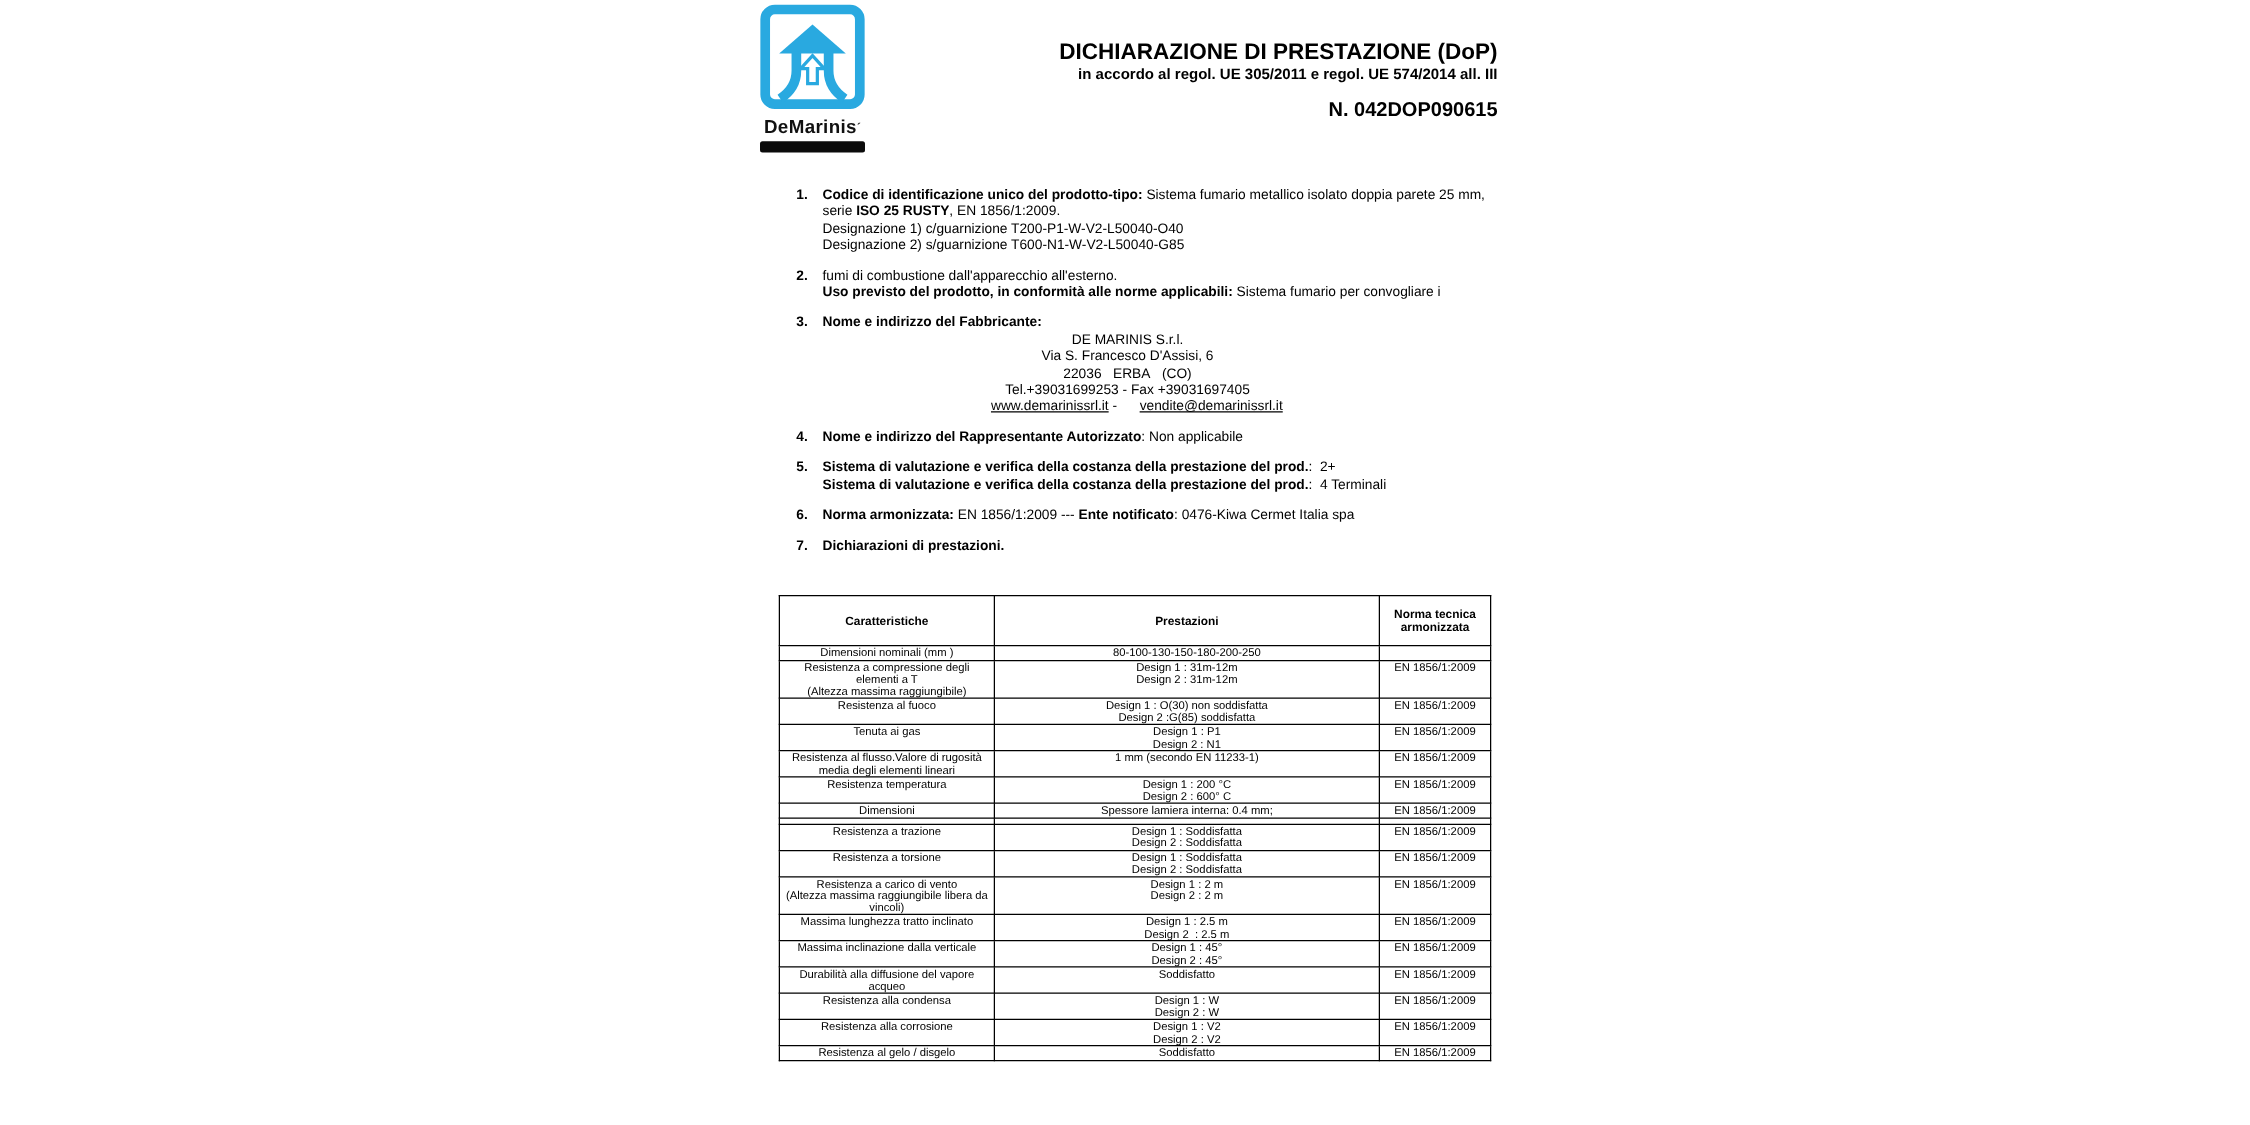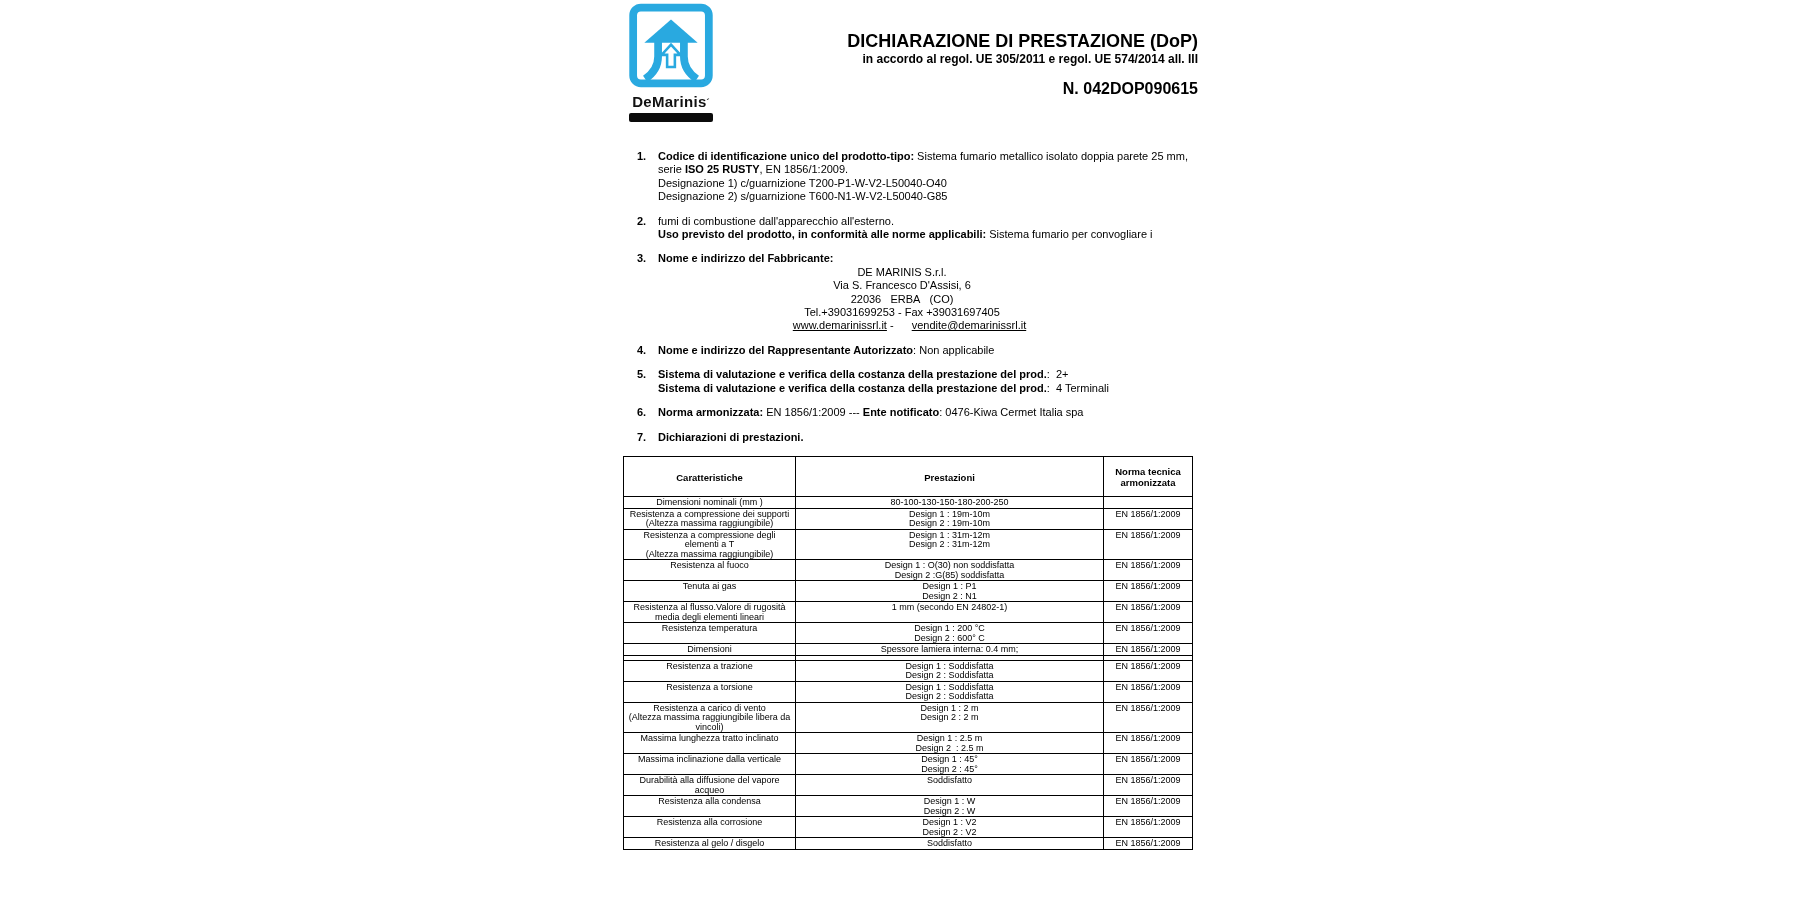--- a/index.html
+++ b/index.html
@@ -1,21 +1,21 @@
 <!DOCTYPE html>
 <html><head>
 <meta charset="utf-8">
 <style>
   html,body{margin:0;padding:0;background:#fff;}
   body{width:1800px;height:900px;position:relative;overflow:hidden;
        font-family:"Liberation Sans",sans-serif;color:#000;}
   .page{position:absolute;inset:0;background:#fff;}
 
   
-  .logo{position:absolute;left:626px;top:3px;width:90px;text-align:center;color:#29a9e0;}
+  .logo{position:absolute;left:605px;top:3px;width:90px;text-align:center;color:#29a9e0;}
   .logo svg{width:86px;height:90px;display:block;margin:0 auto;}
   .brand{font-weight:bold;font-size:15px;color:#111;letter-spacing:.3px;line-height:16px;margin-top:1px;}
   .brand .mark{font-size:9px;vertical-align:top;}
   .brandbar{width:84px;height:9px;background:#0b0b0b;border-radius:2px;margin:3px auto 0;}
 
   
   .title-block{position:absolute;right:602px;top:31px;text-align:right;}
   .t1{font-size:18px;font-weight:bold;line-height:20px;}
   .t2{font-size:12px;font-weight:bold;line-height:14px;margin-top:1px;}
   .t3{font-size:16px;font-weight:bold;line-height:18px;margin-top:14px;}
@@ -24,21 +24,21 @@
   .content{position:absolute;left:637px;top:150px;width:565px;font-size:11px;line-height:13.4px;}
   .section{position:relative;padding-left:21px;margin-bottom:11px;}
   .section .num{position:absolute;left:0;top:0;font-weight:bold;}
   .line{white-space:nowrap;}
   .b{font-weight:bold;}
   .u{text-decoration:underline;padding-left:15px;}
   .center-lines{width:488px;text-align:center;}
   .center-lines .line{white-space:nowrap;}
 
   
-  .tablewrap{position:absolute;left:623px;top:456px;}
+  .tablewrap{position:absolute;left:623px;top:476px;}
   table.doptable{border-collapse:collapse;table-layout:fixed;width:569px;
                  font-size:9px;line-height:9.5px;}
   .doptable td,.doptable th{border:1px solid #000;padding:1px 2px 0;text-align:center;
                             vertical-align:top;overflow:visible;}
   .doptable th{font-weight:bold;font-size:9.5px;height:38px;vertical-align:middle;line-height:11px;}
   .doptable tr.spacer td{height:4px;padding:0;}
   .cellline{white-space:nowrap;}
 </style>
 </head>
 <body>
@@ -132,31 +132,20 @@
             <td>
               <div class="cellline">Dimensioni nominali (mm )</div>
             </td>
             <td>
               <div class="cellline">80-100-130-150-180-200-250</div>
             </td>
             <td></td>
           </tr>
           <tr>
             <td>
-              <div class="cellline">Resistenza a compressione dei supporti</div>
-              <div class="cellline">(Altezza massima raggiungibile)</div>
-            </td>
-            <td>
-              <div class="cellline">Design 1 : 19m-10m</div>
-              <div class="cellline">Design 2 : 19m-10m</div>
-            </td>
-            <td>EN 1856/1:2009</td>
-          </tr>
-          <tr>
-            <td>
               <div class="cellline">Resistenza a compressione degli</div>
               <div class="cellline">elementi a T</div>
               <div class="cellline">(Altezza massima raggiungibile)</div>
             </td>
             <td>
               <div class="cellline">Design 1 : 31m-12m</div>
               <div class="cellline">Design 2 : 31m-12m</div>
             </td>
             <td>EN 1856/1:2009</td>
           </tr>
@@ -179,21 +168,21 @@
               <div class="cellline">Design 2 : N1</div>
             </td>
             <td>EN 1856/1:2009</td>
           </tr>
           <tr>
             <td>
               <div class="cellline">Resistenza al flusso.Valore di rugosità</div>
               <div class="cellline">media degli elementi lineari</div>
             </td>
             <td>
-              <div class="cellline">1 mm (secondo EN 24802-1)</div>
+              <div class="cellline">1 mm (secondo EN 11233-1)</div>
             </td>
             <td>EN 1856/1:2009</td>
           </tr>
           <tr>
             <td>
               <div class="cellline">Resistenza temperatura</div>
             </td>
             <td>
               <div class="cellline">Design 1 : 200 °C</div>
               <div class="cellline">Design 2 : 600° C</div>

